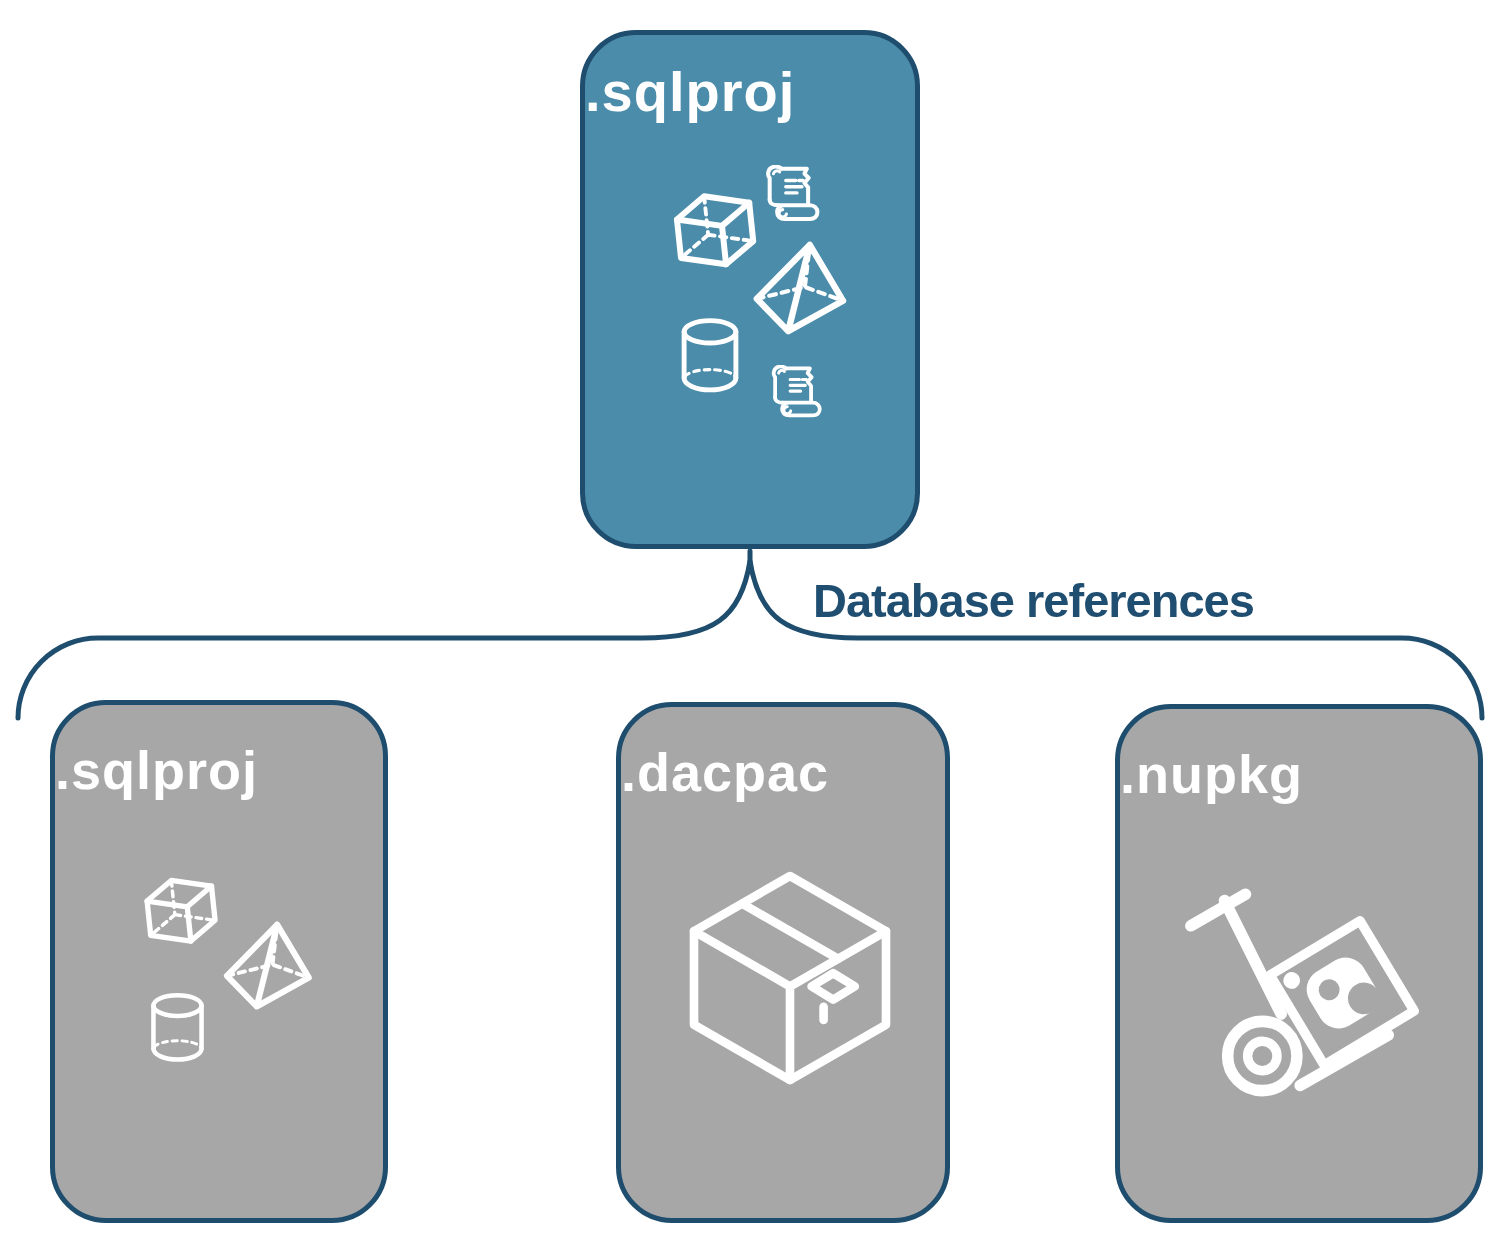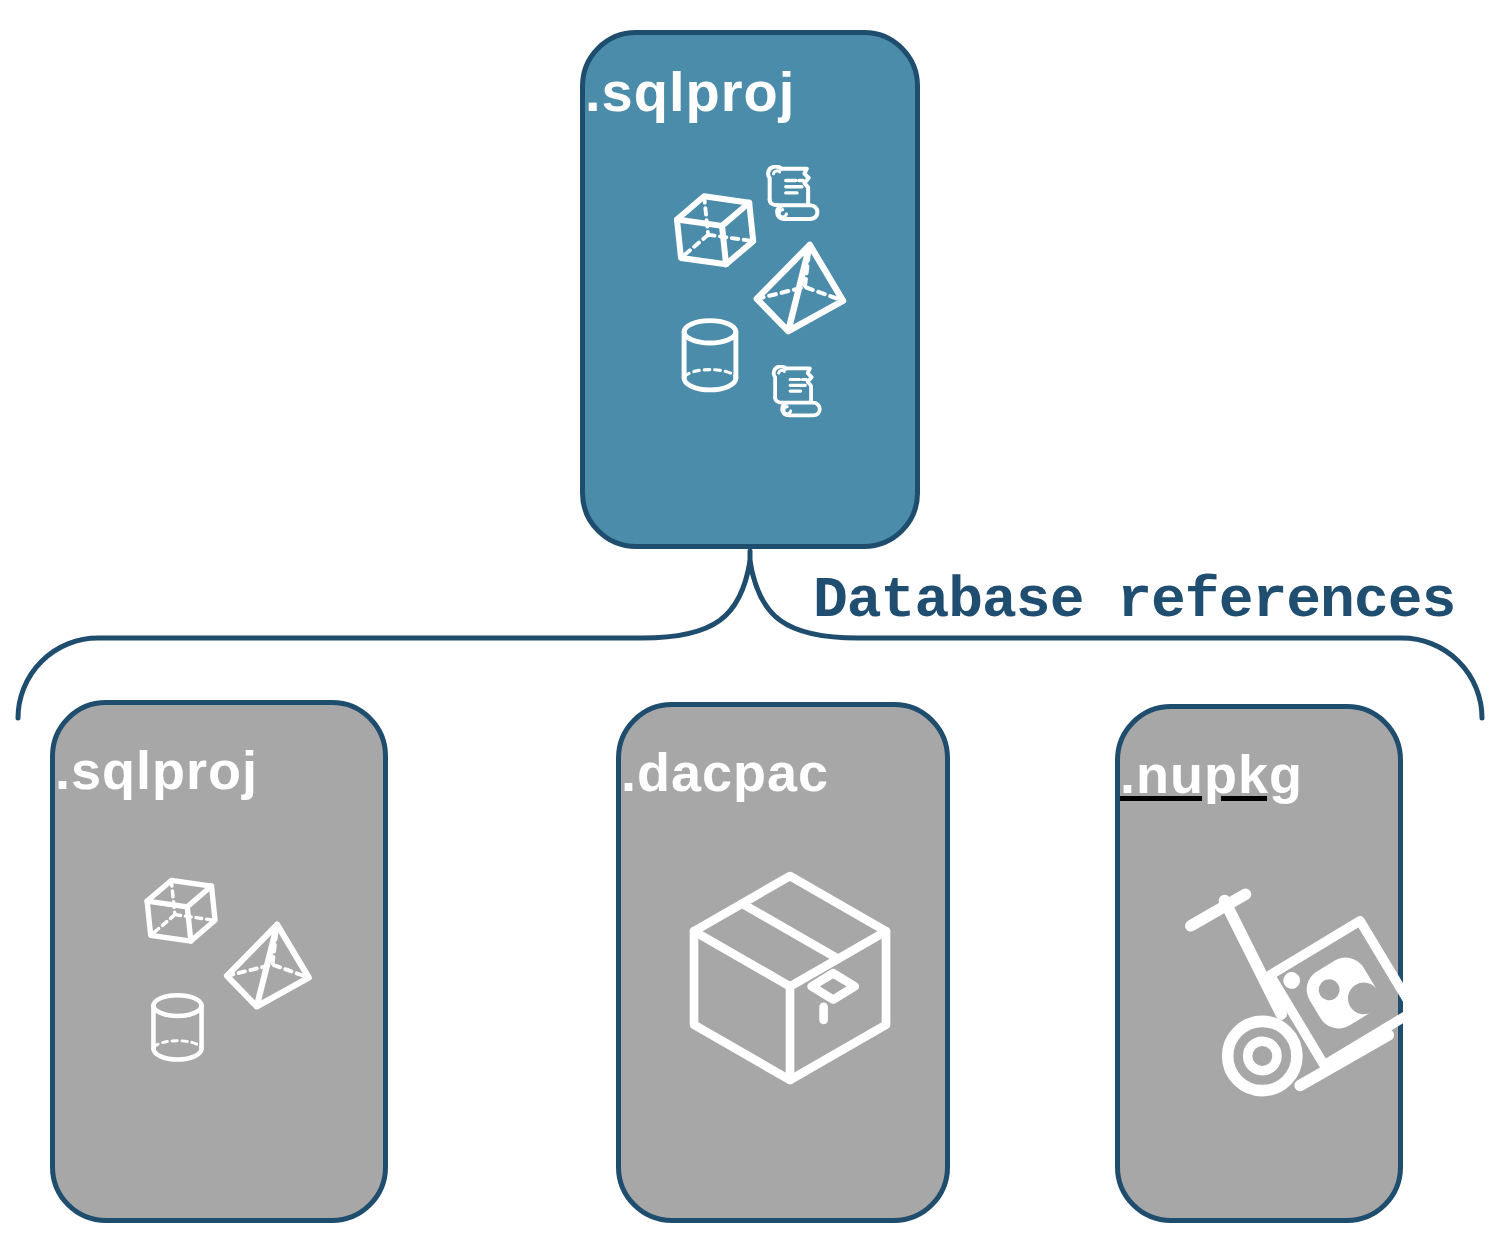--- a/index.html
+++ b/index.html
@@ -38,40 +38,39 @@
     border-radius: 56px;
   }
   .root-node {
     left: 580px; top: 30px;
     width: 340px; height: 519px;
     background: var(--root-fill);
   }
   .child-node { background: var(--child-fill); }
   .child-0 { left: 50px;   top: 700px; width: 338px; height: 523px; }
   .child-1 { left: 583px;  top: 702px; width: 334px; height: 521px; margin-left: 33px; }
-  .child-2 { left: 1115px; top: 704px; width: 288px; height: 519px; text-decoration: underline; }
+  .child-2 { left: 1115px; top: 704px; width: 368px; height: 519px; }
   .node-label {
     text-align: left;
     color: var(--label-text);
     font-weight: bold;
     letter-spacing: 1px;
   }
   .root-node .node-label  { margin-top: 26px; font-size: 56px; line-height: 1.1; }
   .child-node .node-label { margin-top: 36px; font-size: 54px; line-height: 1.1; }
   .connector-label {
     position: absolute;
     left: 813px; top: 573px;
     width: 470px;
-    font-size: 58px;
+    font-size: 47px;
     line-height: 56px;
     font-weight: bold;
     letter-spacing: -1px;
     color: var(--connector-text);
     white-space: nowrap;
-    font-family: Liberation Mono, monospace;
   }
   .icon { position: absolute; }
   
   .r-cube     { left: 84px;  top: 152px; width: 92px;  height: 94px; }
   .r-scroll1  { left: 174px; top: 130px; width: 66px;  height: 62px; }
   .r-pyramid  { left: 160px; top: 205px; width: 106px; height: 98px; }
   .r-cylinder { left: 90px;  top: 278px; width: 70px;  height: 88px; }
   .r-scroll2  { left: 182px; top: 330px; width: 58px;  height: 58px; }
   
   .a-cube     { left: 85px;  top: 167px; width: 82px;  height: 84px; }

